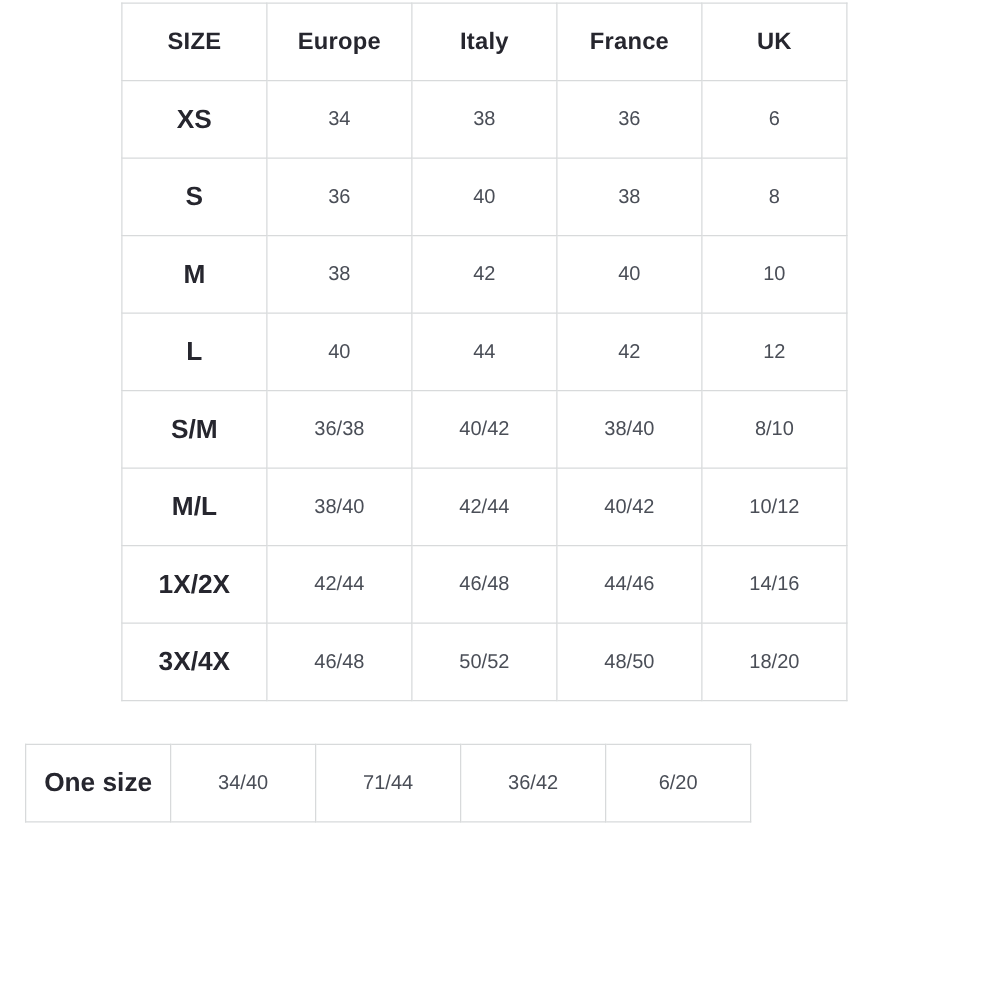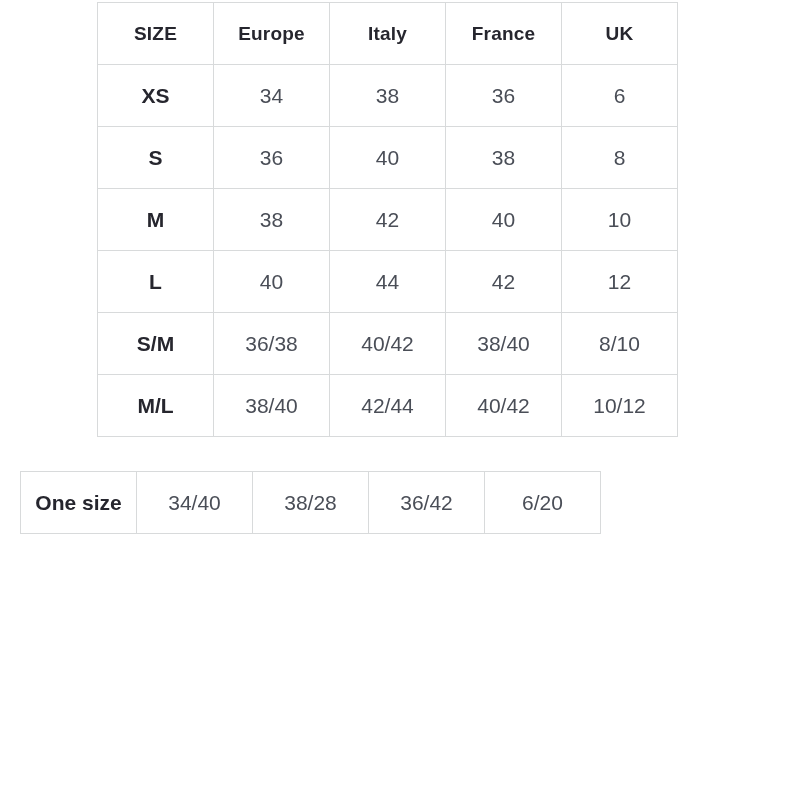--- a/index.html
+++ b/index.html
@@ -44,21 +44,21 @@
     font-weight: 700;
     color: var(--header-text);
     letter-spacing: 0.2px;
   }
   .size-table th.label-cell {
     font-size: 21px;
     font-weight: 700;
     color: var(--header-text);
   }
   .size-table td.value-cell {
-    font-size: 21px;
+    font-size: 16px;
     font-weight: 400;
     color: var(--value-text);
   }
 </style>
 </head>
 <body>
 
 <div class="page">
 
   <table class="size-table main">
@@ -114,35 +114,49 @@
           <td class="value-cell">38/40</td>
           <td class="value-cell">8/10</td>
         </tr>
         <tr>
           <th scope="row" class="label-cell">M/L</th>
           <td class="value-cell">38/40</td>
           <td class="value-cell">42/44</td>
           <td class="value-cell">40/42</td>
           <td class="value-cell">10/12</td>
         </tr>
+        <tr>
+          <th scope="row" class="label-cell">1X/2X</th>
+          <td class="value-cell">42/44</td>
+          <td class="value-cell">46/48</td>
+          <td class="value-cell">44/46</td>
+          <td class="value-cell">14/16</td>
+        </tr>
+        <tr>
+          <th scope="row" class="label-cell">3X/4X</th>
+          <td class="value-cell">46/48</td>
+          <td class="value-cell">50/52</td>
+          <td class="value-cell">48/50</td>
+          <td class="value-cell">18/20</td>
+        </tr>
       </tbody>
   </table>
 
   <table class="size-table special">
     <colgroup>
         <col>
         <col>
         <col>
         <col>
         <col>
       </colgroup>
     <tbody>
         <tr>
           <th scope="row" class="label-cell">One size</th>
           <td class="value-cell">34/40</td>
-          <td class="value-cell">38/28</td>
+          <td class="value-cell">71/44</td>
           <td class="value-cell">36/42</td>
           <td class="value-cell">6/20</td>
         </tr>
       </tbody>
   </table>
 
 </div>
 
 </body></html>

